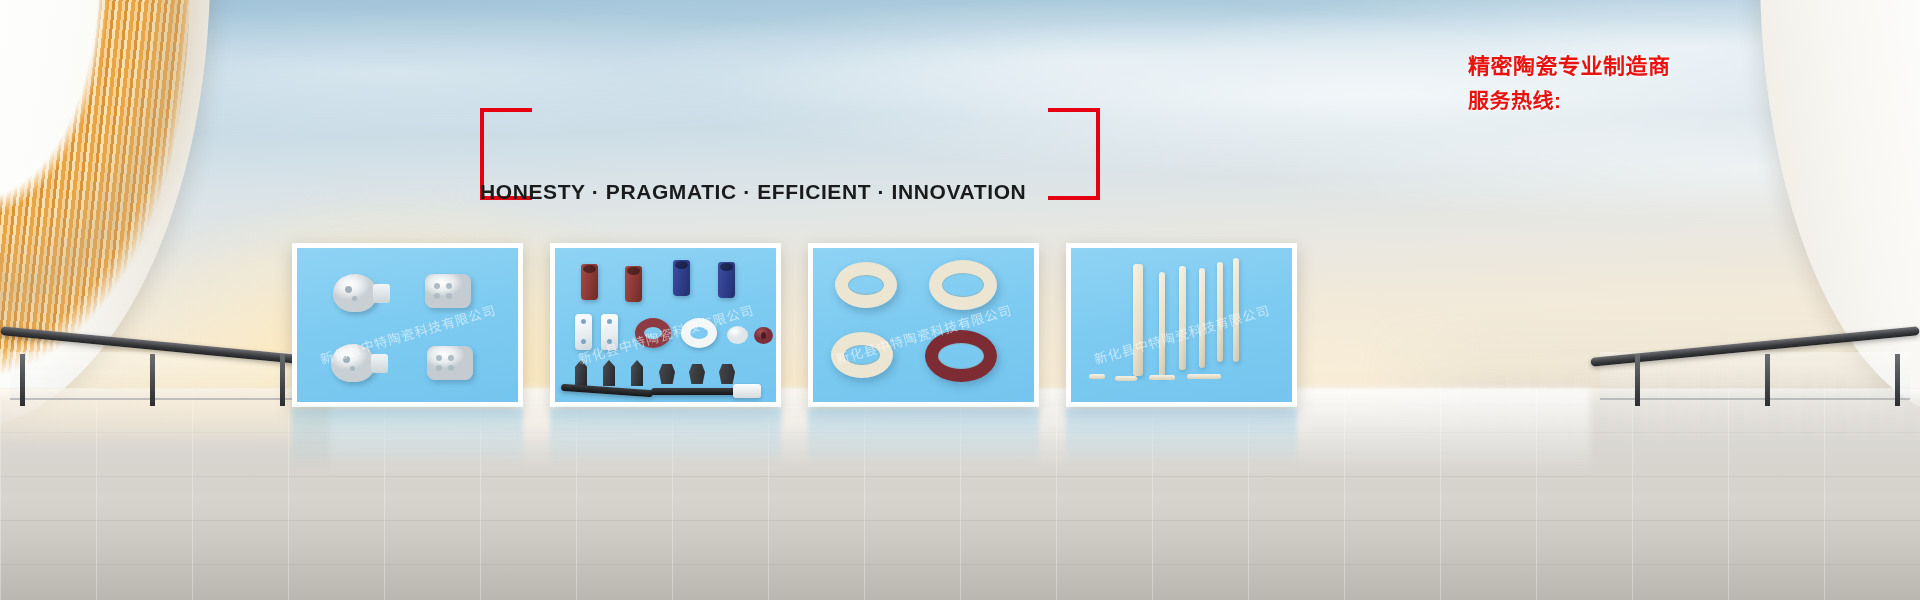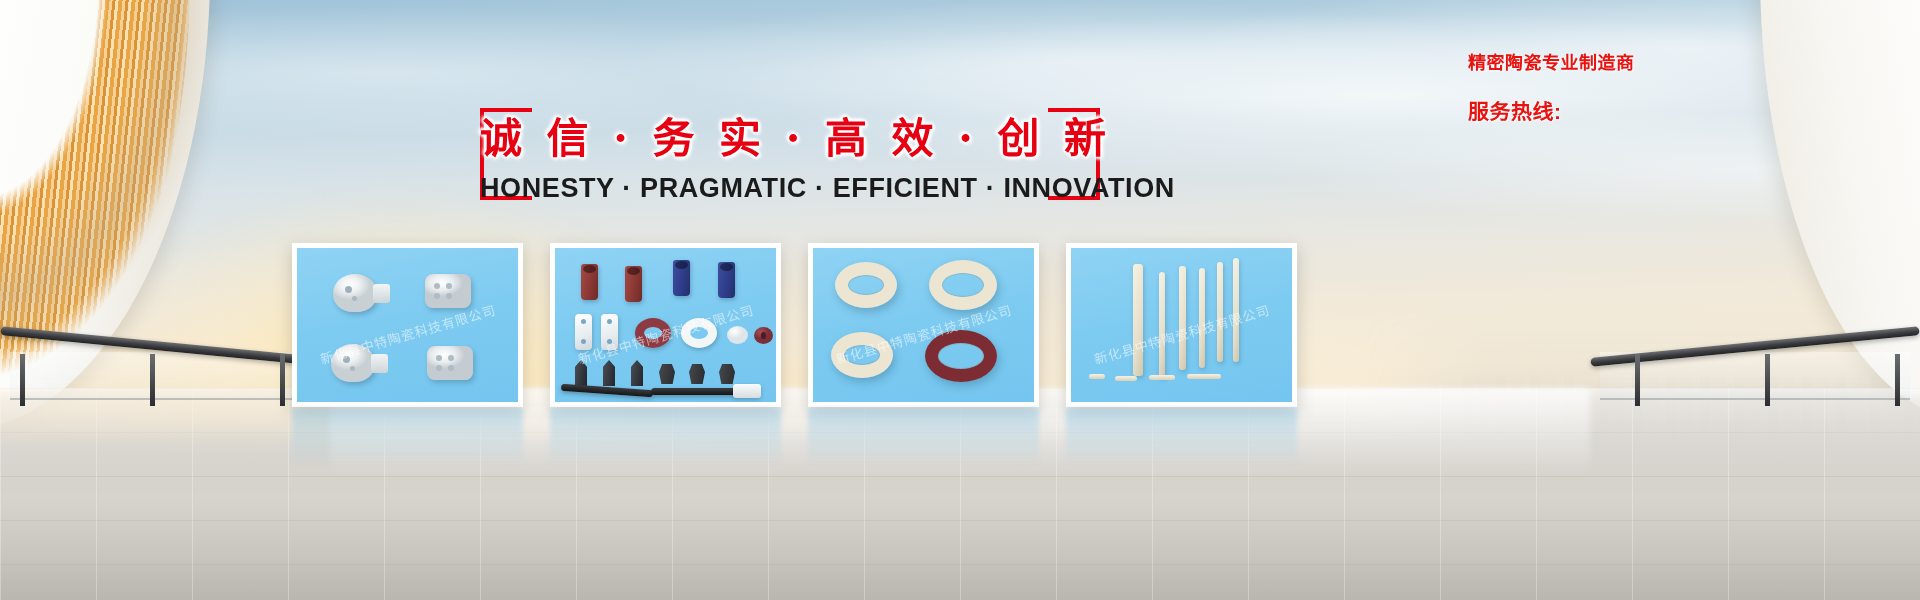--- a/index.html
+++ b/index.html
@@ -174,32 +174,32 @@
     font-size:42px; font-weight:700; letter-spacing:5px;
     color:#e60012;
     text-shadow:
       0 0 4px #fff, 2px 0 3px #fff, -2px 0 3px #fff,
       0 2px 3px #fff, 0 -2px 3px #fff, 2px 2px 4px #fff, -2px -2px 4px #fff;
     white-space:nowrap;
   }
   .slogan-en {
     position:absolute; left:0; right:0; bottom:-4px;
     text-align:left;
-    font-size:27px; font-weight:700; letter-spacing:.6px;
+    font-size:21px; font-weight:700; letter-spacing:.6px;
     color:#1b1b1b;
     white-space:nowrap;
   }
 
   
   .info { position:absolute; right:32px; top:48px; width:420px; text-align:left; }
   .info-line {
     color:#e8120f; font-weight:700; white-space:nowrap;
     text-shadow:0 0 3px rgba(255,255,255,.9), 1px 1px 2px rgba(255,255,255,.85);
   }
-  .info-tagline { font-size:18px; letter-spacing:.5px; margin-bottom:21px; }
+  .info-tagline { font-size:22px; letter-spacing:.5px; margin-bottom:4px; }
   .info-hotline-label { font-size:21px; letter-spacing:.5px; margin-bottom:1px; }
   .info-phone { font-size:30px; letter-spacing:.5px; font-family:"DejaVu Sans", sans-serif; }
 
   
   .cards {
     position:absolute; left:292px; top:243px;
     display:flex; gap:27px;
   }
   .card {
     width:231px; height:164px;
@@ -366,21 +366,20 @@
     <div class="rail-glass"></div>
     <div class="rail-bar"></div>
     <div class="rail-post" style="right:20px;"></div>
     <div class="rail-post" style="right:150px;"></div>
     <div class="rail-post" style="right:280px;"></div>
   </div>
 
   <div class="slogan">
     <div class="bracket-l"></div>
     <div class="bracket-r"></div>
-    <div class="slogan-cn">诚 信 · 务 实 · 高 效 · 创 新</div>
     <div class="slogan-en">HONESTY · PRAGMATIC · EFFICIENT · INNOVATION</div>
   </div>
 
   <div class="info">
     <div class="info-line info-tagline">精密陶瓷专业制造商</div>
     <div class="info-line info-hotline-label">服务热线:</div>
   </div>
 
   <div class="cards">
 

